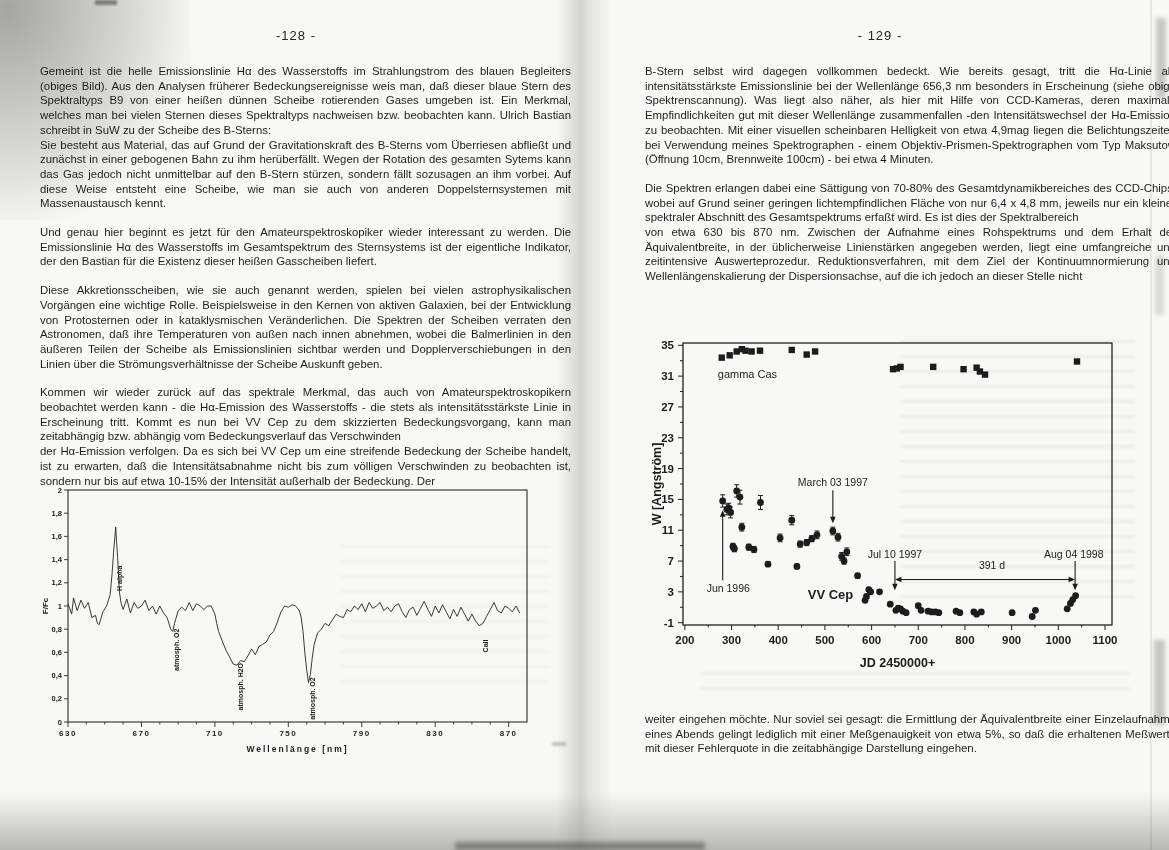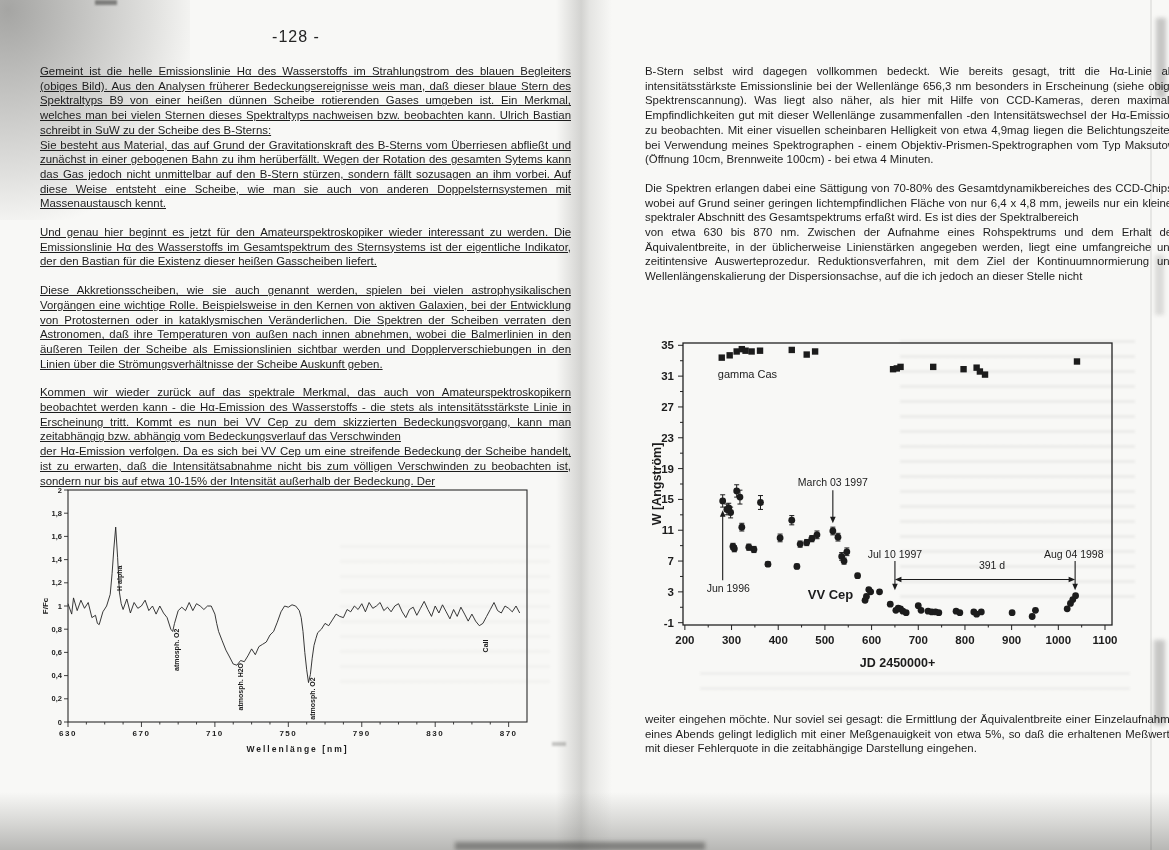--- a/index.html
+++ b/index.html
@@ -11,21 +11,21 @@
   .gutter-shadow{left:556px;top:0;width:56px;height:850px;
     background:linear-gradient(90deg, transparent, rgba(150,150,147,0.38) 45%, rgba(170,170,167,0.25) 60%, transparent);}
   .bottom-shadow{left:0;top:792px;width:1169px;height:58px;
     background:linear-gradient(180deg, transparent, rgba(150,150,147,0.35) 55%, rgba(130,130,127,0.55));}
   .bottom-dark{left:455px;top:842px;width:250px;height:8px;background:rgba(70,70,68,0.5);filter:blur(2px);}
   .right-edge-line{left:1150px;top:0;width:2px;height:850px;background:rgba(0,0,0,0.07);}
   .smudge{background:rgba(70,70,68,0.28);filter:blur(2px);}
   .speck{background:rgba(60,60,58,0.55);filter:blur(1px);}
   .ghost{background:repeating-linear-gradient(180deg, rgba(120,120,118,0.09) 0 3px, transparent 3px 15px);
     filter:blur(1px);}
-  .page-number{position:absolute;top:28px;font-size:16px;letter-spacing:1px;color:#242424;}
+  .page-number{position:absolute;top:28px;font-size:13px;letter-spacing:1px;color:#242424;}
   .pn-left{left:40px;width:512px;text-align:center;}
   .pn-right{left:645px;width:470px;text-align:center;}
   .page-text{position:absolute;font-size:11.4px;line-height:14.7px;color:#1d1d1d;}
   .page-text p{margin:0 0 14px;text-align:justify;white-space:pre-line;}
   .chart-mount{position:absolute;}
   svg text{font-family:"Liberation Sans",sans-serif;fill:#1c1c1c;}
 </style>
 </head>
 <body>
 
@@ -39,21 +39,21 @@
   <div class="artifact smudge" style="left:1156px;top:18px;width:10px;height:80px;"></div>
   <div class="artifact smudge" style="left:1155px;top:255px;width:9px;height:60px;opacity:.6;"></div>
   <div class="artifact smudge" style="left:1154px;top:640px;width:11px;height:85px;"></div>
   <div class="artifact speck" style="left:95px;top:0;width:22px;height:5px;"></div>
   <div class="artifact speck" style="left:552px;top:742px;width:14px;height:4px;opacity:.5;"></div>
   <div class="artifact ghost" style="left:900px;top:340px;width:235px;height:270px;"></div>
   <div class="artifact ghost" style="left:700px;top:672px;width:430px;height:30px;opacity:.8;"></div>
   <div class="artifact ghost" style="left:340px;top:545px;width:210px;height:150px;opacity:.5;"></div>
 
   <div class="page-number pn-left">-128 -</div>
-  <div class="page-text" id="left-paragraphs" style="left:40px;top:64px;width:531px;text-decoration:underline;">
+  <div class="page-text" id="left-paragraphs" style="left:40px;top:64px;width:531px;">
       <p>Gemeint ist die helle Emissionslinie Hα des Wasserstoffs im Strahlungstrom des blauen Begleiters (obiges Bild). Aus den Analysen früherer Bedeckungsereignisse weis man, daß dieser blaue Stern des Spektraltyps B9 von einer heißen dünnen Scheibe rotierenden Gases umgeben ist. Ein Merkmal, welches man bei vielen Sternen dieses Spektraltyps nachweisen bzw. beobachten kann. Ulrich Bastian schreibt in SuW zu der Scheibe des B-Sterns:
 Sie besteht aus Material, das auf Grund der Gravitationskraft des B-Sterns vom Überriesen abfließt und zunächst in einer gebogenen Bahn zu ihm herüberfällt. Wegen der Rotation des gesamten Sytems kann das Gas jedoch nicht unmittelbar auf den B-Stern stürzen, sondern fällt sozusagen an ihm vorbei. Auf diese Weise entsteht eine Scheibe, wie man sie auch von anderen Doppelsternsystemen mit Massenaustausch kennt.</p>
       <p>Und genau hier beginnt es jetzt für den Amateurspektroskopiker wieder interessant zu werden. Die Emissionslinie Hα des Wasserstoffs im Gesamtspektrum des Sternsystems ist der eigentliche Indikator, der den Bastian für die Existenz dieser heißen Gasscheiben liefert.</p>
       <p>Diese Akkretionsscheiben, wie sie auch genannt werden, spielen bei vielen astrophysikalischen Vorgängen eine wichtige Rolle. Beispielsweise in den Kernen von aktiven Galaxien, bei der Entwicklung von Protosternen oder in kataklysmischen Veränderlichen. Die Spektren der Scheiben verraten den Astronomen, daß ihre Temperaturen von außen nach innen abnehmen, wobei die Balmerlinien in den äußeren Teilen der Scheibe als Emissionslinien sichtbar werden und Dopplerverschiebungen in den Linien über die Strömungsverhältnisse der Scheibe Auskunft geben.</p>
       <p>Kommen wir wieder zurück auf das spektrale Merkmal, das auch von Amateurspektroskopikern beobachtet werden kann - die Hα-Emission des Wasserstoffs - die stets als intensitätsstärkste Linie in Erscheinung tritt. Kommt es nun bei VV Cep zu dem skizzierten Bedeckungsvorgang, kann man zeitabhängig bzw. abhängig vom Bedeckungsverlauf das Verschwinden
 der Hα-Emission verfolgen. Da es sich bei VV Cep um eine streifende Bedeckung der Scheibe handelt, ist zu erwarten, daß die Intensitätsabnahme nicht bis zum völligen Verschwinden zu beobachten ist, sondern nur bis auf etwa 10-15% der Intensität außerhalb der Bedeckung. Der</p>
     </div>
   <div class="chart-mount" id="spectrum-chart" style="left:40px;top:484px;width:516px;height:292px;"><svg width="516" height="292">
         <rect x="28" y="6" width="459" height="232" fill="none" stroke="#2b2b2b" stroke-width="1.1"></rect>
         <line x1="28" y1="238" x2="28" y2="243" stroke="#2b2b2b" stroke-width="0.9"></line>
@@ -113,20 +113,21 @@
         <text x="257.5" y="268" font-size="8.5" text-anchor="middle" font-weight="bold" letter-spacing="2">Wellenlänge [nm]</text>
         <text x="0" y="0" font-size="8" text-anchor="middle" font-weight="bold" transform="translate(8,122) rotate(-90)">F/Fc</text>
         <polyline points="28.0,119.7 31.7,130.1 33.5,113.9 37.2,126.6 40.9,116.2 44.5,124.3 48.2,118.5 51.9,133.6 55.5,131.3 57.4,139.4 59.2,140.6 62.9,127.8 66.6,122.0 70.2,110.4 72.1,89.5 73.9,64.0 75.7,43.1 77.6,73.3 79.4,108.1 81.2,119.7 83.1,125.5 86.8,115.0 90.4,129.0 94.1,118.5 97.8,124.3 101.4,122.0 105.1,116.2 108.8,126.6 112.5,122.0 116.1,130.1 119.8,122.0 123.5,129.0 127.1,133.6 130.8,145.2 132.7,147.5 134.5,139.4 138.2,126.6 141.8,123.2 145.5,126.6 149.2,118.5 152.8,126.6 156.5,119.7 160.2,122.0 163.9,125.5 167.5,122.0 171.2,122.0 174.9,130.1 176.7,139.4 178.6,147.5 182.2,156.8 185.9,166.1 189.6,173.0 193.2,180.0 196.9,181.2 200.6,176.5 204.3,177.7 207.9,171.9 211.6,164.9 215.3,170.7 218.9,162.6 222.6,160.3 226.3,158.0 230.0,151.0 233.6,147.5 237.3,138.2 241.0,127.8 244.6,122.0 248.3,123.2 252.0,120.8 255.7,122.0 259.3,126.6 261.2,133.6 263.0,147.5 264.8,168.4 266.7,185.8 268.5,198.6 270.4,190.4 272.2,174.2 274.0,161.4 275.9,154.5 277.7,148.7 281.4,145.2 285.0,139.4 288.7,141.7 292.4,135.9 296.1,130.1 299.7,132.4 303.4,133.6 307.1,125.5 310.7,127.8 314.4,122.0 318.1,125.5 321.8,119.7 325.4,127.8 329.1,118.5 332.8,124.3 336.4,122.0 340.1,118.5 343.8,126.6 347.5,123.2 351.1,127.8 354.8,122.0 358.5,119.7 362.2,127.8 365.8,133.6 369.5,125.5 373.2,123.2 376.8,131.3 380.5,124.3 384.2,117.4 387.9,125.5 391.5,132.4 395.2,122.0 398.9,129.0 402.5,120.8 406.2,127.8 409.9,134.8 413.6,125.5 417.2,132.4 420.9,123.2 424.6,130.1 428.2,137.1 431.9,130.1 435.6,137.1 439.3,141.7 442.9,139.4 446.6,132.4 450.3,125.5 454.0,118.5 457.6,126.6 461.3,129.0 465.0,122.0 468.6,124.3 472.3,127.8 476.0,122.0 479.7,129.0" fill="none" stroke="#232323" stroke-width="0.9"></polyline>
         <text x="0" y="0" font-size="7" font-weight="bold" transform="translate(82.3,106.9) rotate(-90)">H alpha</text>
         <text x="0" y="0" font-size="7" font-weight="bold" transform="translate(139.2,187.0) rotate(-90)">atmosph. O2</text>
         <text x="0" y="0" font-size="7" font-weight="bold" transform="translate(202.6,226.4) rotate(-90)">atmosph. H2O</text>
         <text x="0" y="0" font-size="7" font-weight="bold" transform="translate(275.1,235.7) rotate(-90)">atmosph. O2</text>
         <text x="0" y="0" font-size="7" font-weight="bold" transform="translate(447.7,168.4) rotate(-90)">CaII</text>
       </svg></div>
 
+  <div class="page-number pn-right">- 129 -</div>
   <div class="page-text" id="right-paragraphs-top" style="left:645px;top:64px;width:531px;">
       <p>B-Stern selbst wird dagegen vollkommen bedeckt. Wie bereits gesagt, tritt die Hα-Linie als intensitätsstärkste Emissionslinie bei der Wellenlänge 656,3 nm besonders in Erscheinung (siehe obige Spektrenscannung). Was liegt also näher, als hier mit Hilfe von CCD-Kameras, deren maximale Empfindlichkeiten gut mit dieser Wellenlänge zusammenfallen -den Intensitätswechsel der Hα-Emission zu beobachten. Mit einer visuellen scheinbaren Helligkeit von etwa 4,9mag liegen die Belichtungszeiten bei Verwendung meines Spektrographen - einem Objektiv-Prismen-Spektrographen vom Typ Maksutow (Öffnung 10cm, Brennweite 100cm) - bei etwa 4 Minuten.</p>
       <p>Die Spektren erlangen dabei eine Sättigung von 70-80% des Gesamtdynamikbereiches des CCD-Chips, wobei auf Grund seiner geringen lichtempfindlichen Fläche von nur 6,4 x 4,8 mm, jeweils nur ein kleiner spektraler Abschnitt des Gesamtspektrums erfaßt wird. Es ist dies der Spektralbereich
 von etwa 630 bis 870 nm. Zwischen der Aufnahme eines Rohspektrums und dem Erhalt der Äquivalentbreite, in der üblicherweise Linienstärken angegeben werden, liegt eine umfangreiche und zeitintensive Auswerteprozedur. Reduktionsverfahren, mit dem Ziel der Kontinuumnormierung und Wellenlängenskalierung der Dispersionsachse, auf die ich jedoch an dieser Stelle nicht</p>
     </div>
   <div class="chart-mount" id="scatter-chart" style="left:650px;top:330px;width:478px;height:355px;"><svg width="478" height="352">
         <rect x="33" y="13" width="429" height="282" fill="none" stroke="#222" stroke-width="1.3"></rect>
         <line x1="34.867247007616974" y1="295" x2="34.867247007616974" y2="300" stroke="#222" stroke-width="1"></line>
         <text x="34.867247007616974" y="314" font-size="11.5" text-anchor="middle" font-weight="bold">200</text>
         <line x1="58.207834602829166" y1="295" x2="58.207834602829166" y2="297.5" stroke="#222" stroke-width="1"></line>

